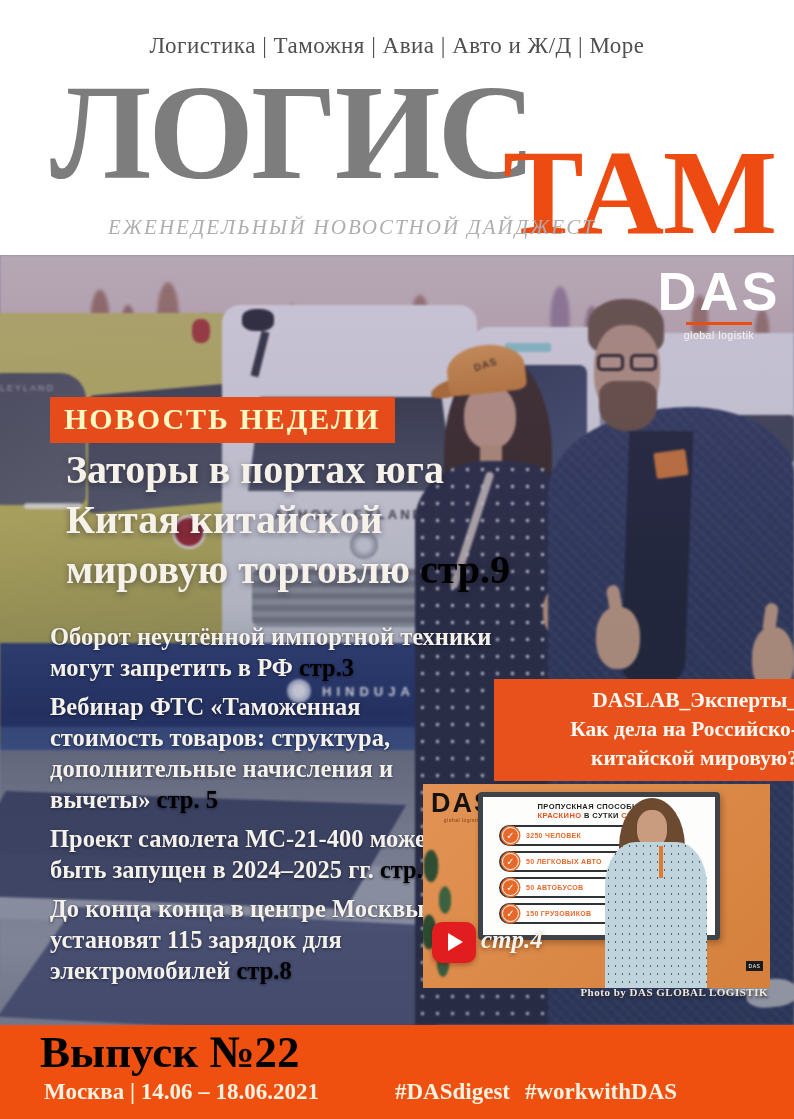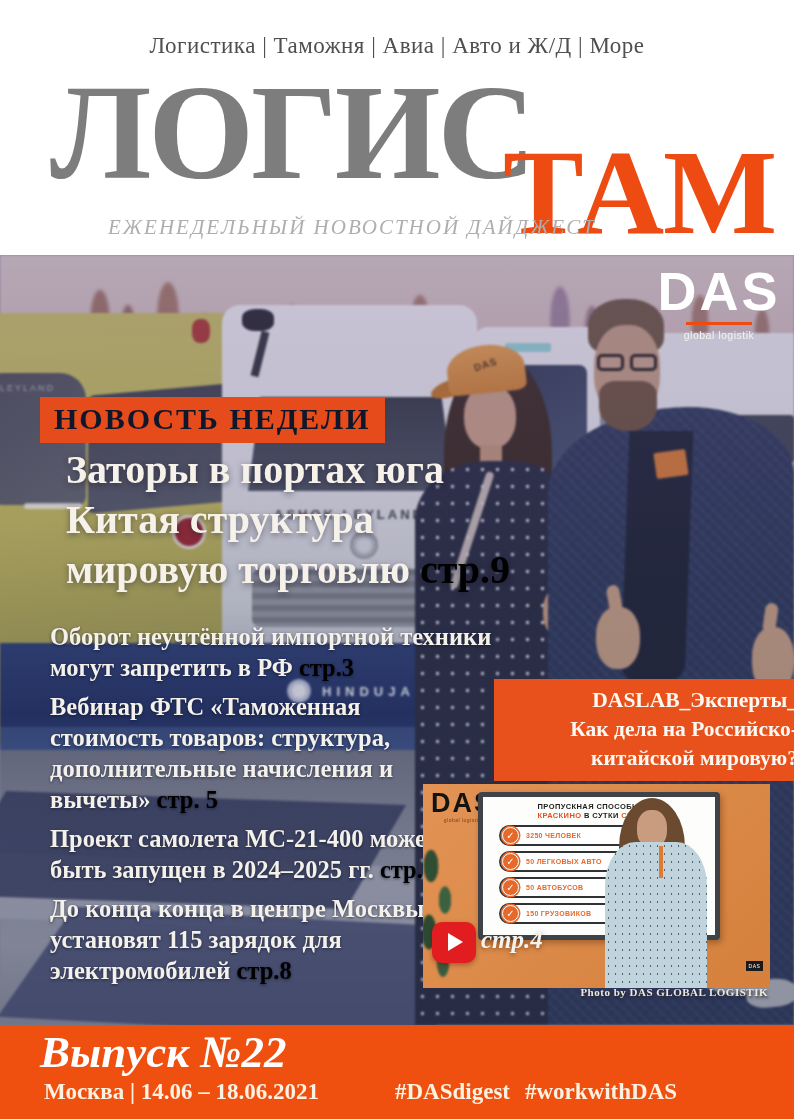--- a/index.html
+++ b/index.html
@@ -167,21 +167,21 @@
     background:linear-gradient(180deg, rgba(96,74,134,.30) 0%,
       rgba(52,48,92,.20) 45%, rgba(40,44,80,.26) 100%); }
 
   
   .das-logo { left:655px; top:8px; width:128px; text-align:center;
     font-family:"Liberation Sans",sans-serif; color:#ffffff; }
   .das-logo .big { font-size:54px; font-weight:800; letter-spacing:3px; line-height:1.05; }
   .das-logo .rule { width:66px; height:3px; background:#ee4b12; margin:2px auto 4px; }
   .das-logo .sub { font-size:10.5px; letter-spacing:.5px; color:#f5f2ee; }
 
-  .badge { left:40px; top:142px; background:#e64b1c; color:#0f172a;
+  .badge { left:50px; top:142px; background:#e64b1c; color:#fef9c3;
     font-weight:bold; font-size:30px; letter-spacing:2px; padding:5px 14px 7px; }
 
   .headline { left:50px; top:190px; font-weight:bold; font-size:40px;
     line-height:1.25; color:#f6f2ea; text-shadow:0 2px 6px rgba(20,20,40,.45);margin-left:16px; }
   .headline span.ln { display:block; }
   .pref { color:#000000; }
 
   .news { left:50px; top:366px; font-weight:bold; font-size:24.5px;
     line-height:31px; color:#f4f1ea; text-shadow:0 1px 3px rgba(10,15,35,.6); }
   .news .item { margin-bottom:8px; }
@@ -240,22 +240,22 @@
     font-size:25px; color:#f6f3ee; text-shadow:0 2px 4px rgba(90,40,0,.5); }
   .t-mark { position:absolute; right:7px; bottom:17px; width:17px; height:10px;
     background:#1a1a1a; color:#fff; font-family:"Liberation Sans",sans-serif;
     font-size:5px; line-height:10px; text-align:center; letter-spacing:.5px; }
 
   .credit { right:26px; top:731px; font-weight:bold; font-size:11px;
     color:#efe8da; letter-spacing:.5px; text-shadow:1px 2px 3px rgba(30,30,40,.85); }
 
   
   .footer { top:1025px; left:0; width:100%; height:94px; background:#f0500f; }
-  .issue { left:40px; top:5px; font-weight:bold; font-size:45px; color:#ffffff;
-    line-height:1;font-style:italic; }
+  .issue { left:40px; top:5px; font-weight:bold; font-size:45px; color:#000000;
+    line-height:1; }
   .meta { left:44px; top:54px; font-weight:bold; font-size:23px; color:#fbf2e2; }
   .tag1 { left:395px; top:54px; font-weight:bold; font-size:23px; color:#fbf2e2; }
   .tag2 { left:525px; top:54px; font-weight:bold; font-size:23px; color:#fbf2e2; }
 </style>
 </head>
 <body>
 
 <div class="page">
 
   <div class="abs nav">Логистика | Таможня |  Авиа  | Авто и Ж/Д |  Море</div>
@@ -340,21 +340,21 @@
     <div class="abs das-logo">
       <div class="big">DAS</div>
       <div class="rule"></div>
       <div class="sub">global logistik</div>
     </div>
 
     <div class="abs badge">НОВОСТЬ НЕДЕЛИ</div>
 
     <h1 class="abs headline">
       <span class="ln">Заторы в портах юга</span>
-      <span class="ln">Китая структура</span>
+      <span class="ln">Китая китайской</span>
       <span class="ln"><span>мировую торговлю </span><span class="pref">стр.9</span></span>
     </h1>
 
     <div class="abs news">
       <div class="item">
         <span class="ln">Оборот неучтённой импортной техники</span>
         <span class="ln"><span>могут запретить в РФ </span><span class="pref">стр.3</span></span>
       </div>
       <div class="item">
         <span class="ln">Вебинар ФТС «Таможенная</span>

